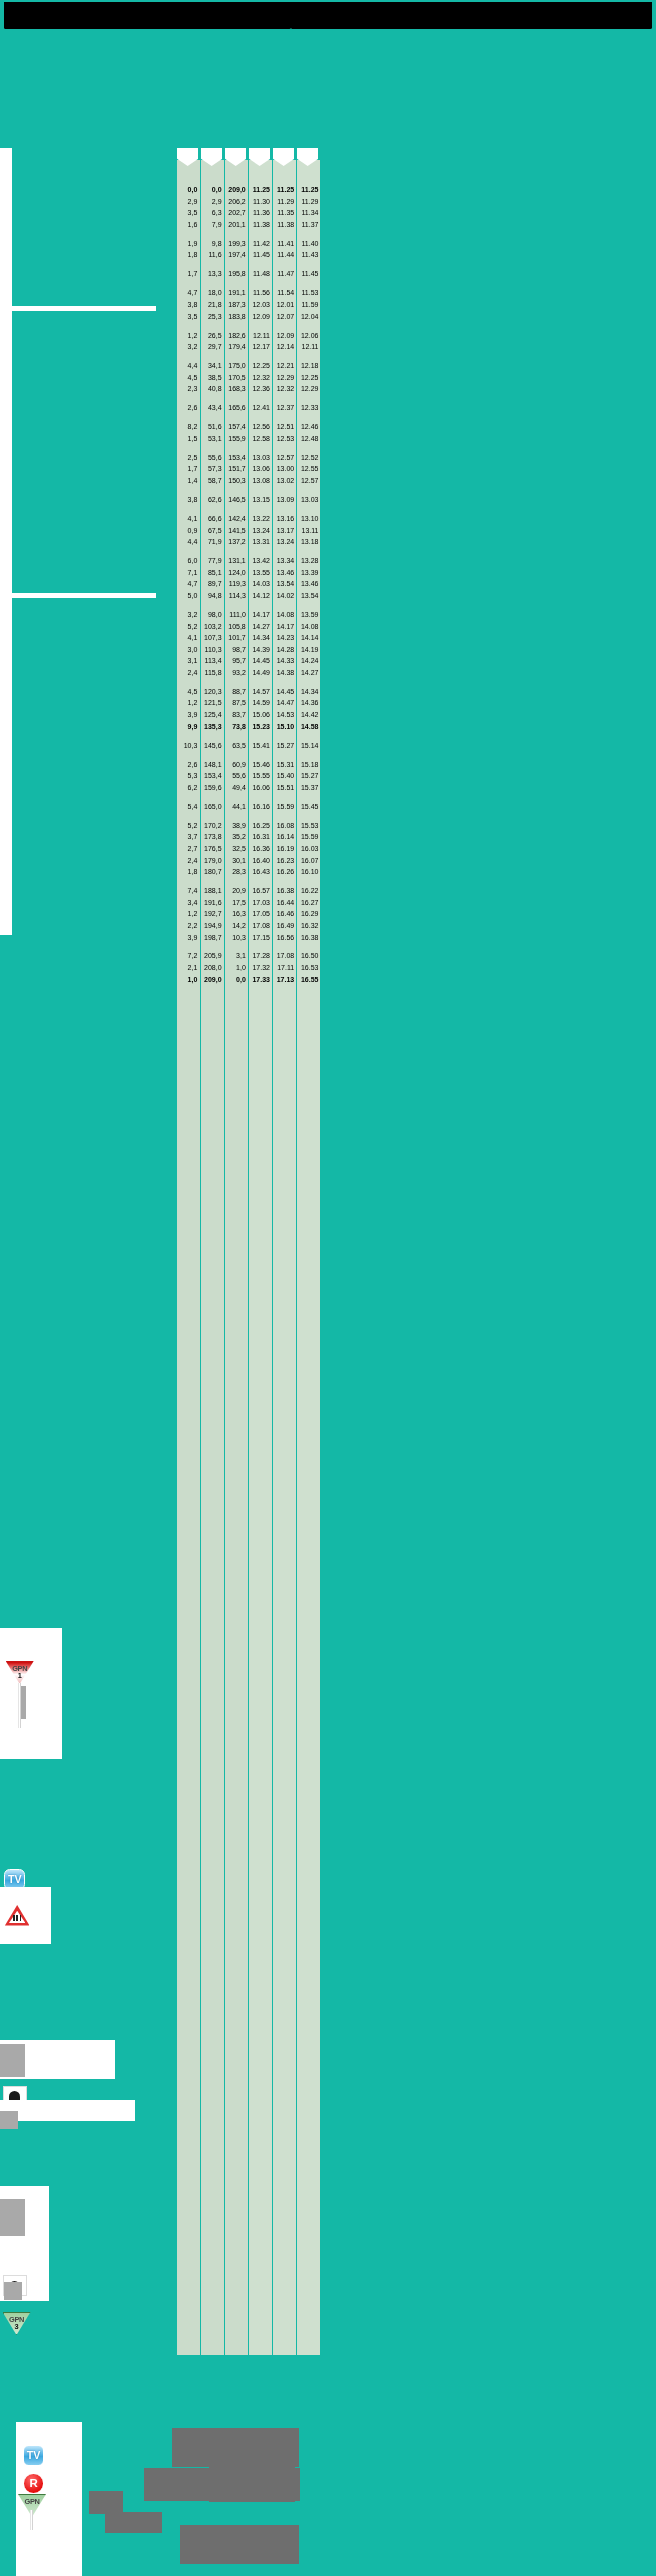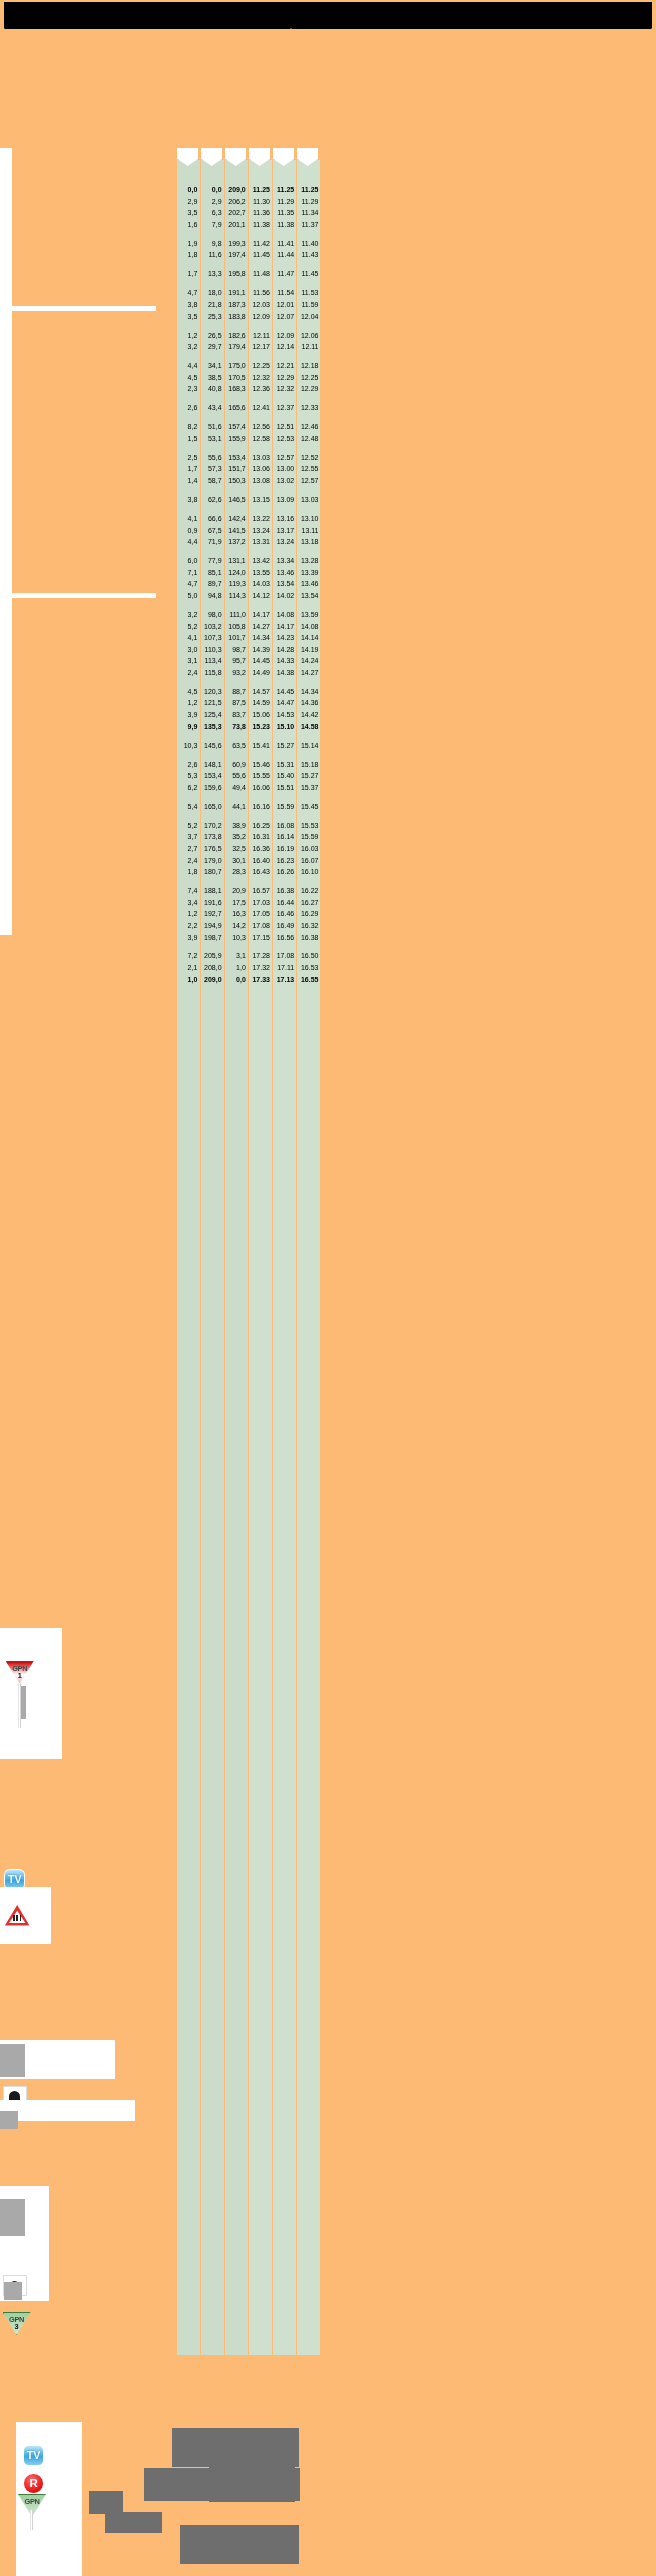--- a/index.html
+++ b/index.html
@@ -1,18 +1,18 @@
 <!DOCTYPE html>
 <html style="font-size:13px"><head>
 <meta charset="utf-8">
 <style>
   html,body{margin:0;padding:0;background:#000;}
   body{width:656px;height:2576px;position:relative;overflow:hidden;
        font-family:"Liberation Sans",sans-serif;}
-  .page{position:absolute;left:0;top:0;width:656px;height:2576px;background:#fdba74;}
+  .page{position:absolute;left:0;top:0;width:656px;height:2576px;background:#14b8a6;}
 
   
   .topbar{position:absolute;left:4.1px;top:1.6px;height:27px;}
   .topbar-green{left:4.1px;width:287px;background:#2e9449;border-radius:0 0 1.6px 1.6px;}
   .topbar-gray{left:291px;width:361px;background:#a9a9a9;border-radius:0 0 1.6px 1.6px;}
 
   
   .table-wrap{position:absolute;left:177px;top:148px;width:144px;height:2207px;}
   .col{position:absolute;top:11.5px;width:23px;height:2195px;}
   .col.tint{background:#cbdccb;}

